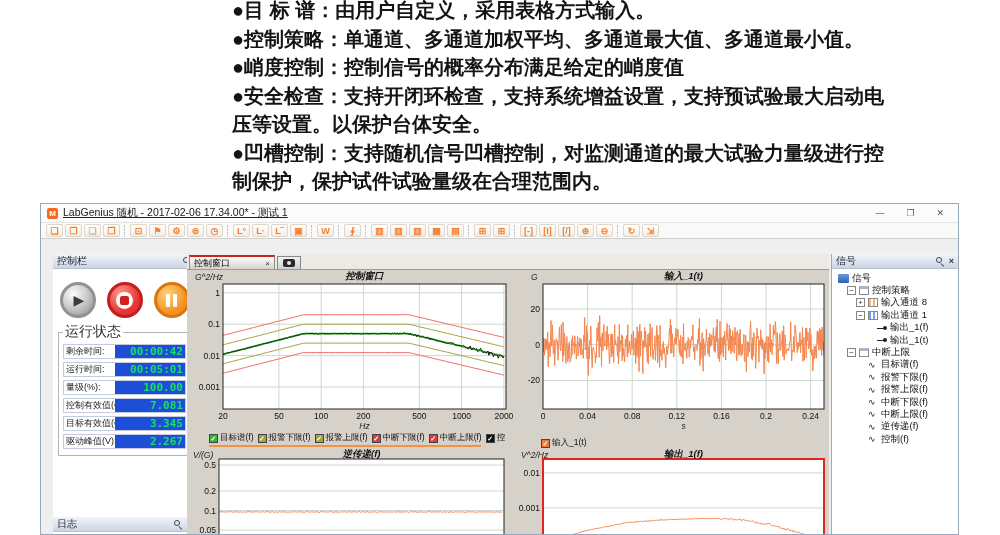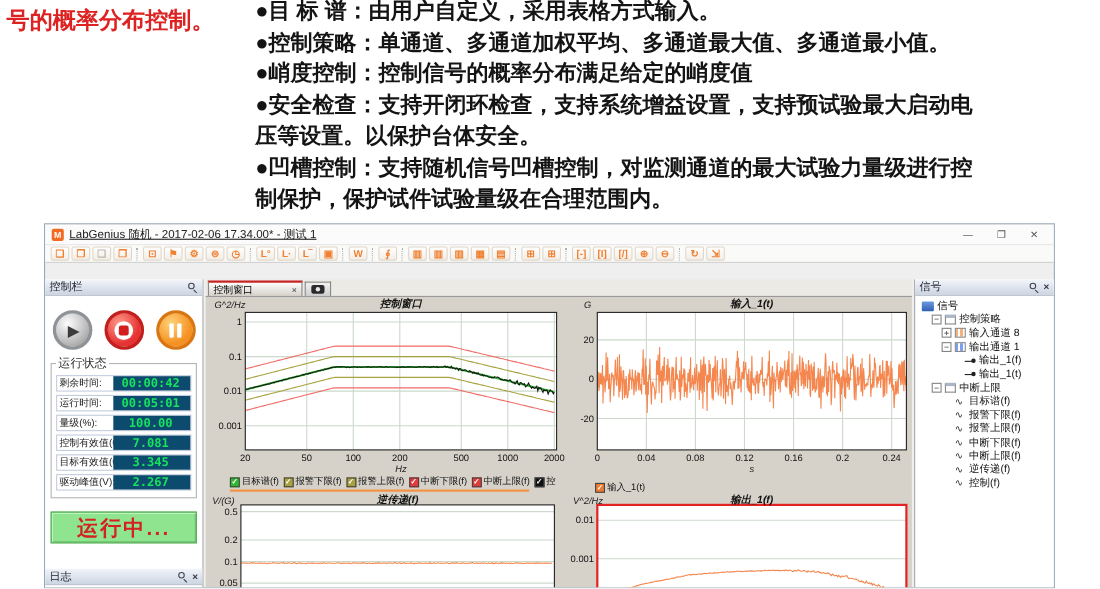--- a/index.html
+++ b/index.html
@@ -27,34 +27,34 @@
 
   
   .panel-header{height:14px;background:linear-gradient(#f2f5fa,#ccd5e2);border-bottom:1px solid #b8c0cc;display:flex;align-items:center;font-size:10px;color:#223;padding:0 4px;gap:4px;}
   .ph-label{flex:1;}
   .pin-icon{width:9px;height:9px;position:relative;flex:none;}
   .pin-icon::before{content:"";position:absolute;left:0;top:0;width:4px;height:4px;border:1px solid #445;border-radius:50%;}
   .pin-icon::after{content:"";position:absolute;left:5px;top:6px;width:4px;height:1px;background:#445;transform:rotate(45deg);transform-origin:left center;}
   .close-glyph{font-size:9px;color:#334;font-weight:bold;line-height:9px;}
 
   
-  .left-panel{position:absolute;left:0;top:0;width:144px;bottom:0;background:#fff;border-right:1px solid #a8a8a8;box-sizing:border-box;}
+  .left-panel{position:absolute;left:12px;top:0;width:144px;bottom:0;background:#fff;border-right:1px solid #a8a8a8;box-sizing:border-box;}
   .transport{display:flex;justify-content:center;gap:11px;margin-top:13px;}
   .t-btn{width:36px;height:36px;border-radius:50%;display:flex;align-items:center;justify-content:center;box-sizing:border-box;}
   .btn-play{background:radial-gradient(circle at 35% 30%,#fdfdfd,#c2c2c2 55%,#8e8e8e);border:3px solid #8f9296;color:#3c3c3c;font-size:14px;padding-left:3px;}
   .btn-stop{background:radial-gradient(circle at 35% 30%,#ff9a8a,#e53333 65%);border:3px solid #c21f1f;}
   .stop-core{width:17px;height:17px;border-radius:50%;background:#fff;display:flex;align-items:center;justify-content:center;}
   .stop-core>div{width:9px;height:9px;background:#d41f1f;border-radius:2px;}
   .btn-pause{background:radial-gradient(circle at 35% 30%,#ffd27a,#f59122 65%);border:3px solid #d87613;display:flex;gap:3px;}
   .pause-bar{width:4px;height:13px;background:#fff;border-radius:1px;}
   .status-group{margin:5px 5px 0;border:1px solid #b4b4b4;padding:0 4px 3px;}
-  .status-group legend{font-size:11px;color:#333;padding:0 2px;}
+  .status-group legend{font-size:14px;color:#333;padding:0 2px;}
   .field-row{position:relative;height:15px;background:#fff;border:1px solid #c4ccdc;margin:3px 0;box-sizing:border-box;}
   .field-label{font-size:9px;line-height:13px;padding-left:2px;color:#222;white-space:nowrap;}
-  .field-value{position:absolute;right:0;top:0;bottom:0;width:70px;background:#0c4a6e;color:#16e25c;font-family:"DejaVu Sans Mono",monospace;font-size:11px;font-weight:bold;text-align:center;line-height:13px;padding-right:2px;box-sizing:border-box;}
+  .field-value{position:absolute;right:0;top:0;bottom:0;width:70px;background:#1d4ed8;color:#16e25c;font-family:"DejaVu Sans Mono",monospace;font-size:11px;font-weight:bold;text-align:right;line-height:13px;padding-right:2px;box-sizing:border-box;}
   .running-box{margin:12px 5px 0;height:27px;background:#8fe48f;border:1px solid #55a855;box-shadow:inset 1px 1px 0 #cef6ce, inset -1px -1px 0 #6fbf6f;color:#d32222;font-size:19px;font-weight:bold;display:flex;align-items:center;justify-content:center;letter-spacing:2px;}
   .log-header{position:absolute;left:0;right:0;bottom:2px;}
 
   
   .main-area{position:absolute;left:146px;top:0;width:642px;bottom:0;}
   .tabbar{height:15px;display:flex;align-items:flex-end;gap:2px;background:#eceae4;padding-left:2px;}
   .tab-active{width:86px;height:14px;background:linear-gradient(#fdfdfd,#d6d2ca);border:1px solid #888;border-top:2px solid #c92222;border-bottom:none;display:flex;align-items:center;font-size:9px;padding:0 4px;gap:4px;box-sizing:border-box;}
   .tab-active .tab-label{flex:1;white-space:nowrap;}
   .tab-close{font-size:8px;color:#333;}
   .tab-camera{width:24px;height:13px;background:linear-gradient(#f2f2f2,#cfcfcf);border:1px solid #888;border-bottom:none;display:flex;align-items:center;justify-content:center;box-sizing:border-box;}
@@ -84,21 +84,20 @@
   .ti-signal-node::after{content:"";position:absolute;left:6px;top:1px;width:4px;height:4px;background:#222;border-radius:50%;}
   .ti-wave-signal{width:10px;height:10px;color:#222;font-size:9px;line-height:10px;}
   .ti-wave-signal::before{content:"∿";}
 </style>
 </head>
 <body>
 
 <div class="screen">
 
   <div class="red-note" id="red-note">
-      <div>号的概率分布控制。</div>
     </div>
   <div class="bullets" id="bullets">
       <div>●目 标 谱：由用户自定义，采用表格方式输入。</div>
       <div>●控制策略：单通道、多通道加权平均、多通道最大值、多通道最小值。</div>
       <div>●峭度控制：控制信号的概率分布满足给定的峭度值</div>
       <div>●安全检查：支持开闭环检查，支持系统增益设置，支持预试验最大启动电</div>
       <div>压等设置。以保护台体安全。</div>
       <div>●凹槽控制：支持随机信号凹槽控制，对监测通道的最大试验力量级进行控</div>
       <div>制保护，保护试件试验量级在合理范围内。</div>
     </div>
@@ -212,21 +211,20 @@
               <div class="field-row">
                 <div class="field-label">目标有效值(G):</div>
                 <div class="field-value">3.345</div>
               </div>
               <div class="field-row">
                 <div class="field-label">驱动峰值(V):</div>
                 <div class="field-value">2.267</div>
               </div>
             </div>
         </fieldset>
-        <div class="running-box">运行中...</div>
         <div class="panel-header log-header">
           <span class="ph-label">日志</span>
           <span class="pin-icon"></span>
           <span class="close-glyph">×</span>
         </div>
       </div>
 
       <div class="main-area">
         <div class="tabbar">
           <div class="tab-active">

